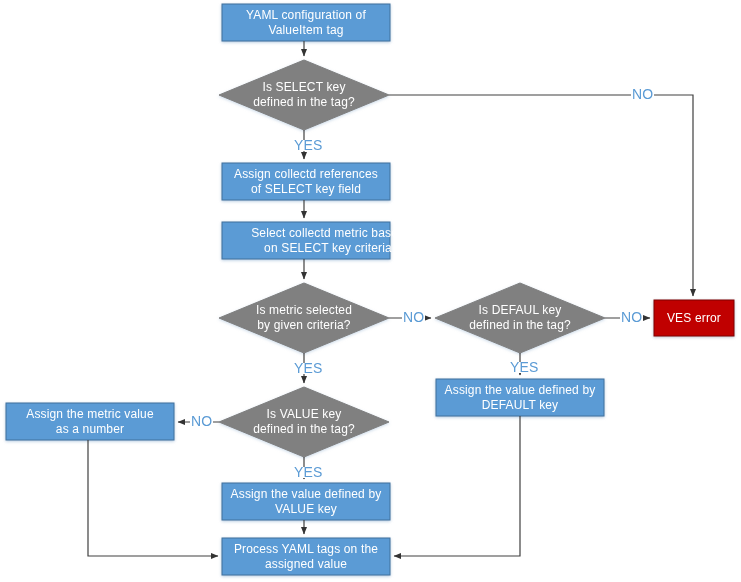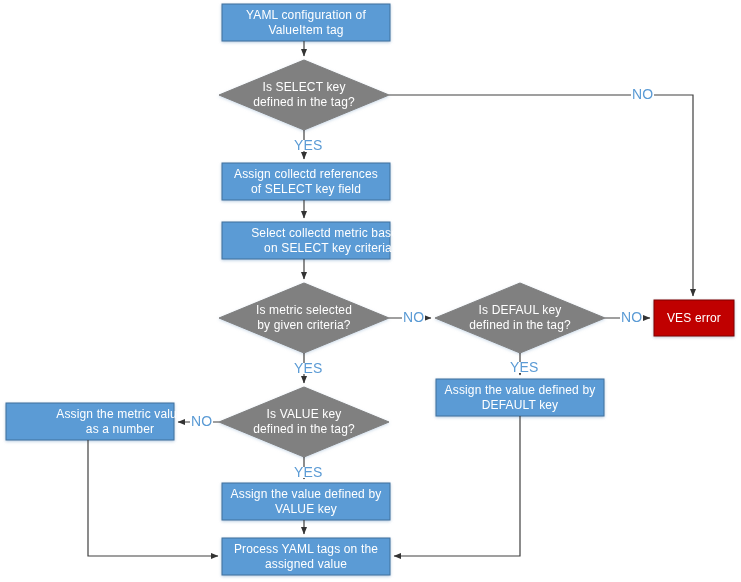--- a/index.html
+++ b/index.html
@@ -142,21 +142,21 @@
 defined in the tag?</div>
 
   <div class="node-text" style="left:654px; top:300px; width:80px; height:36px;">VES error</div>
 
   <div class="node-text" style="left:436px; top:379px; width:168px; height:37px;">Assign the value defined by
 DEFAULT key</div>
 
   <div class="node-text" style="left:229px; top:404px; width:150px; height:36px;">Is VALUE key
 defined in the tag?</div>
 
-  <div class="node-text" style="left:6px; top:403px; width:168px; height:37px;padding-left:30px;">Assign the metric value
+  <div class="node-text" style="left:6px; top:403px; width:168px; height:37px;">Assign the metric value
 as a number</div>
 
   <div class="node-text" style="left:222px; top:483px; width:168px; height:37px;">Assign the value defined by
 VALUE key</div>
 
   <div class="node-text" style="left:222px; top:538px; width:168px; height:37px;">Process YAML tags on the
 assigned value</div>
 
   <div class="edge-label" style="left:631px; top:89px;">NO</div>
 

